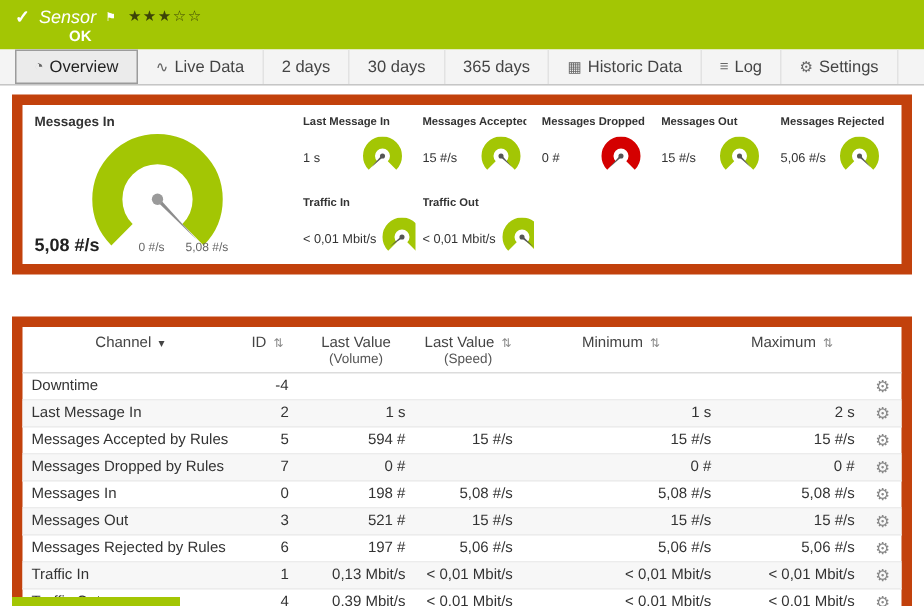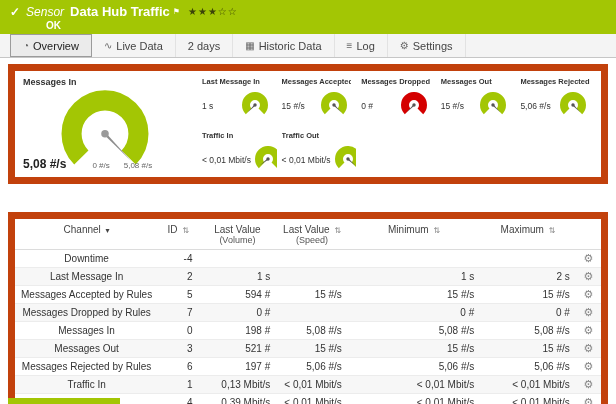--- a/index.html
+++ b/index.html
@@ -52,53 +52,58 @@
   
   table { width:100%; border-collapse:collapse; font-size:10px; }
   thead th { font-weight:normal; color:#444; text-align:center; padding:5px 6px 4px;
              border-bottom:1px solid #dcdcdc; vertical-align:top; cursor:pointer; white-space:nowrap; }
   th.c-channel { text-align:center; }
   .sub { display:block; font-size:9px; color:#555; }
   .sort { font-size:8px; color:#888; margin-left:2px; }
   .sort.active { color:#444; }
   tbody td { padding:3px 6px; border-bottom:1px solid #ececec; text-align:right;
              color:#333; white-space:nowrap; }
-  td.c-channel { text-align:center;margin-top:20px; }
+  td.c-channel { text-align:left;margin-top:20px; }
   tbody tr:nth-child(even) { background:#f7f7f7; }
   .col-channel{width:118px}.col-id{width:42px}.col-vol{width:82px}.col-speed{width:72px}
   .col-min{width:148px}.col-max{width:102px}.col-tools{width:28px}
   td.tools { text-align:center; color:#888; font-size:11px; cursor:pointer; padding:2px; }
 
   .footer-accent { position:absolute; bottom:0; left:8px; width:112px; height:6px; background:#a3c604; }
 </style>
 </head>
 <body>
 
 <div class="titlebar">
   <div class="title-row">
     <span class="check-icon">✓</span>
     <span class="kind">Sensor</span>
-    <span class="title">Data Hub Traffic</span>
     <span class="flag-icon">⚑</span>
     <span class="stars">★★★☆☆</span>
   </div>
   <div class="status-row">OK</div>
 </div>
 
 <div class="tabbar">
   <div class="tab active">
     <span class="ticon">◔</span>
     <span>Overview</span>
   </div>
   <div class="tab">
     <span class="ticon">∿</span>
     <span>Live Data</span>
   </div>
   <div class="tab">
     <span>2 days</span>
+  </div>
+  <div class="tab">
+    <span>30 days</span>
+  </div>
+  <div class="tab">
+    <span>365 days</span>
   </div>
   <div class="tab">
     <span class="ticon">▦</span>
     <span>Historic Data</span>
   </div>
   <div class="tab">
     <span class="ticon">≡</span>
     <span>Log</span>
   </div>
   <div class="tab">

